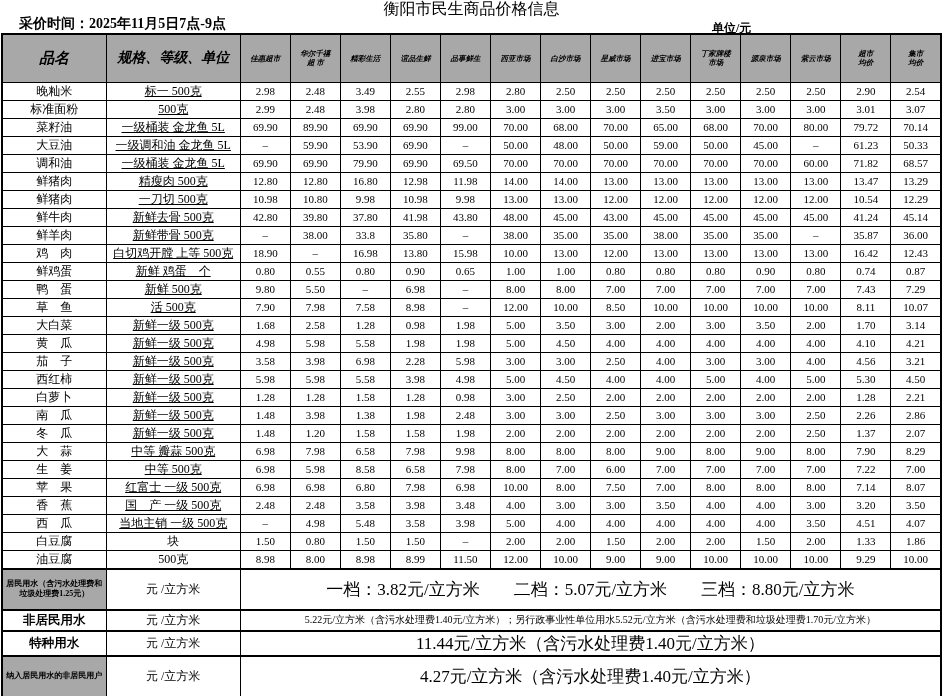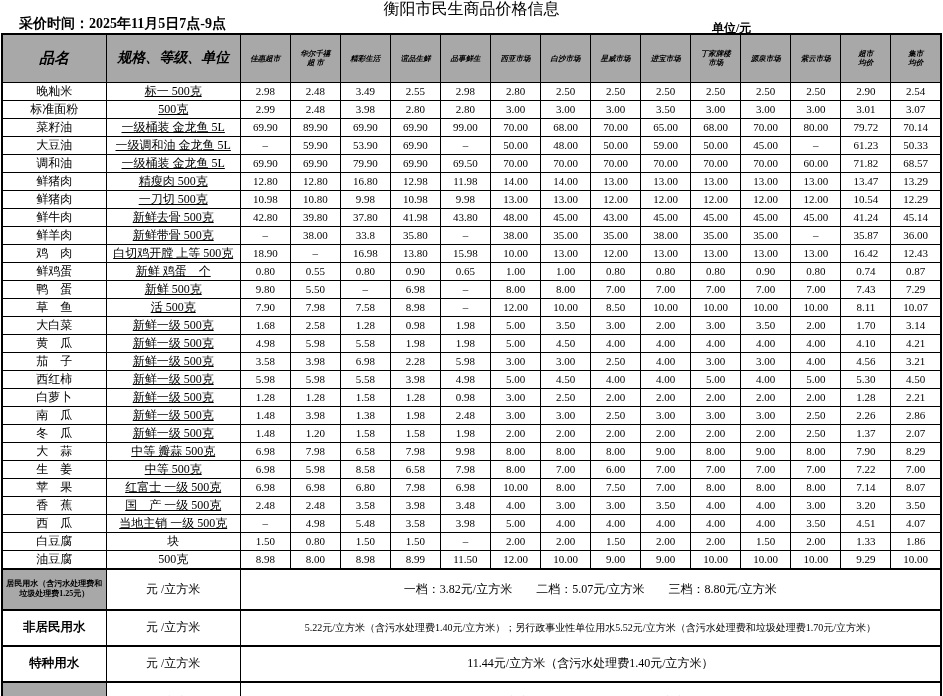--- a/index.html
+++ b/index.html
@@ -39,29 +39,29 @@
   thead th{background:#a8a8a8;font-weight:bold;}
   th.hdr-big{font-size:15px;}
   th.hdr-spec{font-size:14px;}
   th.outlet{font-size:7.5px;line-height:1.25;white-space:pre-line;}
   tr.commodity-row{height:14.9px;}
   td.name-cell{font-size:12px;}
   td.spec-cell{font-size:12px;}
   td.spec-cell.u{text-decoration:underline;}
   td.price-cell{font-size:11px;}
   tr.utility-row td{border-top:2px solid #000;}
-  tr.utility-row{height:36px;}
+  tr.utility-row{height:21px;}
   tr.utility-row.tall{height:41px;}
   td.utility-label{font-weight:bold;font-size:12.5px;}
   td.utility-label.small{
     font-size:8px;font-weight:bold;white-space:normal;
     line-height:1.25;background:#a8a8a8;padding:0 2px;
   }
   td.utility-unit{font-size:12px;}
-  td.utility-value{font-size:12px;}
+  td.utility-value{font-size:17px;}
   td.utility-value.small{font-size:10px;text-align:center;}
 </style>
 </head>
 <body>
 
 <div class="title">衡阳市民生商品价格信息</div>
 
 <div class="meta-row">
   <span class="collect-time">采价时间：2025年11月5日7点-9点</span>
   <span class="unit-label">单位/元</span>

